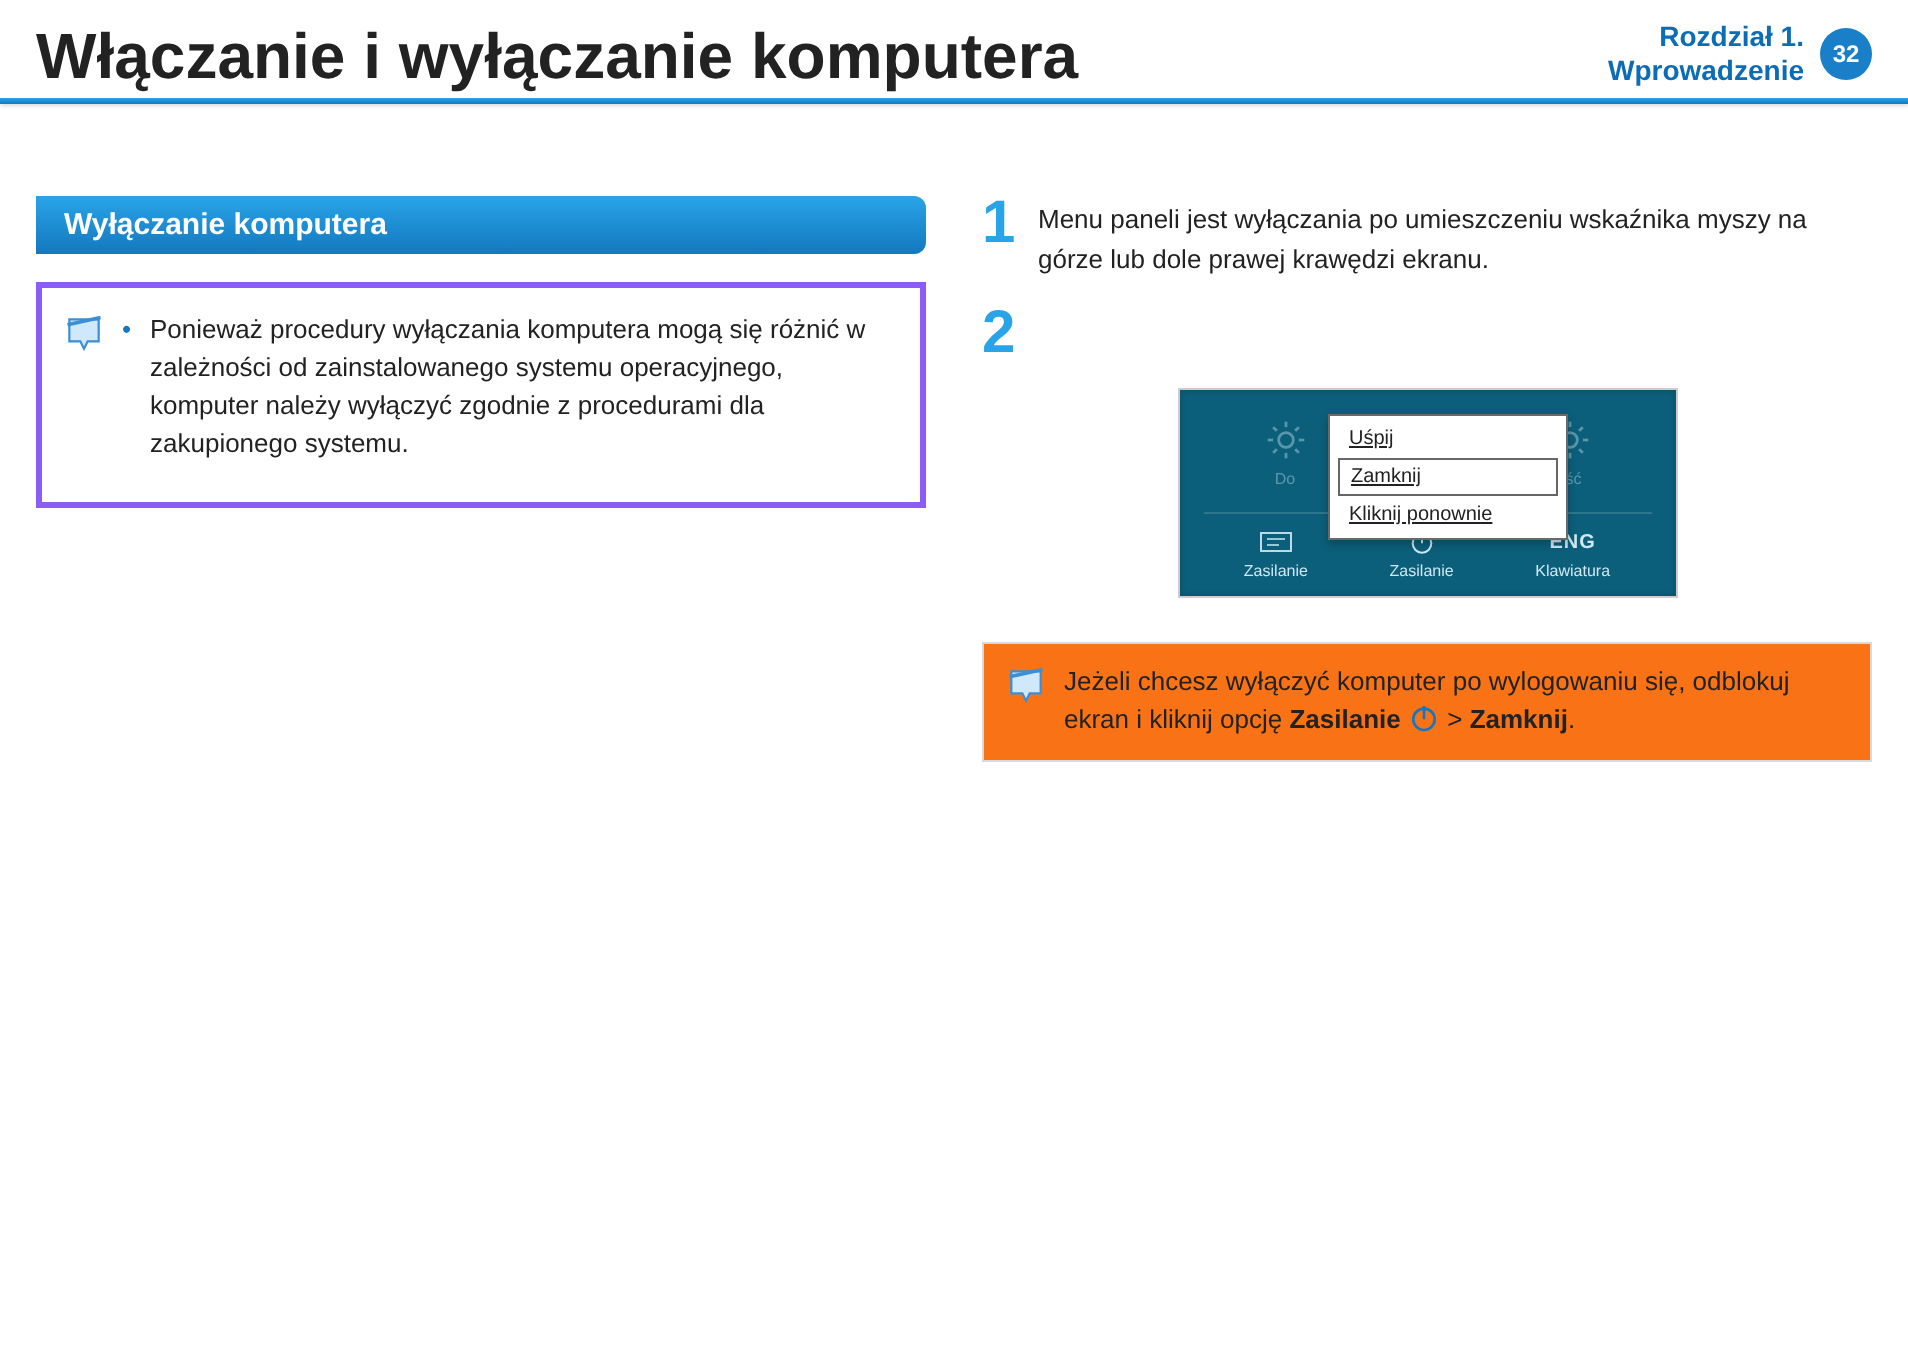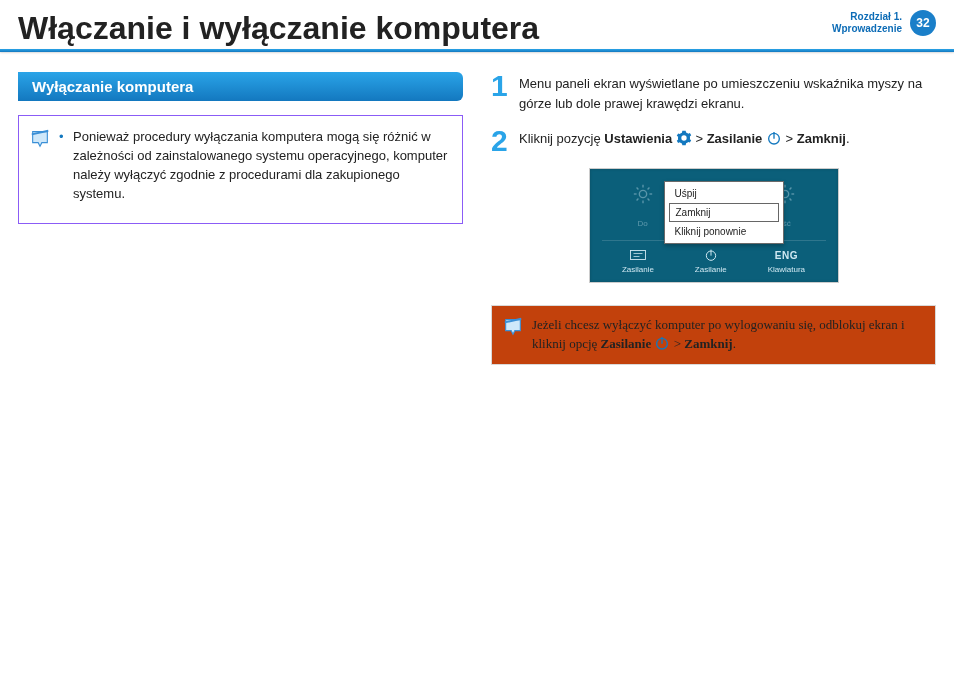--- a/index.html
+++ b/index.html
@@ -1,51 +1,51 @@
 <!DOCTYPE html>
 <html><head>
 <meta charset="utf-8">
 <style>
   * { box-sizing: border-box; margin: 0; padding: 0; }
   body { width: 954px; height: 677px; font-family: "Segoe UI", Arial, sans-serif; background: #fff; color: #222; position: relative; }
 
   .header { display: flex; align-items: flex-start; justify-content: space-between; padding: 10px 18px 2px 18px; }
   .title { font-size: 32px; font-weight: 700; color: #222; }
   .chapter-block { display: flex; align-items: center; gap: 8px; }
-  .chapter-text { text-align: right; color: #0d6cb6; font-size: 10px; font-weight: 700; line-height: 1.2; }
+  .chapter-text { text-align: right; color: #0d6cb6; font-size: 14px; font-weight: 700; line-height: 1.2; }
   .page-number { background: #1a7fc9; color: #ffffff; font-weight: 700; border-radius: 50%; width: 26px; height: 26px; display: flex; align-items: center; justify-content: center; font-size: 12px; }
 
   .divider { height: 3px; background: linear-gradient(to bottom, #2aa4e8 0%, #1378bf 100%); box-shadow: 0 1px 2px rgba(0,0,0,0.15); margin-bottom: 20px; }
 
   .columns { display: flex; gap: 28px; padding: 0 18px; }
-  .col { flex: 1; min-width: 0; }
+  .col { flex: 1; min-width: 0; margin-top: 26px; }
 
   .section-heading { background: linear-gradient(to bottom, #2aa4e8 0%, #1378bf 100%); color: #fff; font-weight: 700; font-size: 15px; padding: 6px 14px; border-top-right-radius: 6px; border-bottom-right-radius: 6px; margin-bottom: 14px; }
 
-  .note-box { border: 1px solid #8b5cf6; padding: 12px 14px 12px 10px; font-size: 13px; line-height: 1.45; display: flex; gap: 8px; align-items: flex-start; }
-  .note-box-r { border: 1px solid #d9d9d9; background: #c2410c; padding: 10px 14px 10px 10px; font-size: 13px; line-height: 1.45; display: flex; gap: 8px; align-items: flex-start; margin-top: 22px; font-family: Liberation Serif, serif; }
+  .note-box { border: 3px solid #8b5cf6; padding: 12px 14px 12px 10px; font-size: 13px; line-height: 1.45; display: flex; gap: 8px; align-items: flex-start; }
+  .note-box-r { border: 1px solid #d9d9d9; background: #f97316; padding: 10px 14px 10px 10px; font-size: 13px; line-height: 1.45; display: flex; gap: 8px; align-items: flex-start; margin-top: 22px; }
   .note-icon { width: 22px; height: 22px; flex: 0 0 22px; color: #3a8fd6; }
   .bullets { list-style: none; }
   .bullets li { position: relative; padding-left: 14px; margin-bottom: 8px; }
   .bullets li::before { content: "•"; position: absolute; left: 0; top: 0; color: #1378bf; }
 
   .step { display: flex; align-items: flex-start; gap: 10px; font-size: 13px; line-height: 1.5; margin-bottom: 14px; }
   .step-num { font-size: 30px; font-weight: 700; color: #2aa4e8; line-height: 0.9; min-width: 18px; }
   .step-text { padding-top: 2px; }
 
   .bold { font-weight: 700; }
 
   .inline-icon { width: 16px; height: 16px; vertical-align: -3px; display: inline-block; color: #1378bf; }
 
   .screenshot { width: 250px; margin: 10px auto 0 auto; background: #0b5f7a; border: 1px solid #ccc; box-shadow: 0 0 3px rgba(0,0,0,0.2) inset; padding: 14px 12px 8px 12px; position: relative; }
   .shot-tiles { display: flex; justify-content: space-around; align-items: center; position: relative; margin-bottom: 12px; color: #cfe8f2; font-size: 8px; }
-  .tile { display:flex; flex-direction:column; align-items:center; gap:14px; opacity:0.4; }
+  .tile { display:flex; flex-direction:column; align-items:center; gap:4px; opacity:0.4; }
   .tile-icon { width:22px; height:22px; }
   .popup { position: absolute; top: -2px; left: 62px; width: 120px; background: #fff; border: 1px solid #6a6a6a; box-shadow: 0 2px 4px rgba(0,0,0,0.25); padding: 2px 0; font-size: 10px; color: #222; z-index:2; }
-  .popup-item { padding: 4px 10px; }
+  .popup-item { padding: 4px 10px; text-decoration: underline; }
   .popup-item.selected { border: 1px solid #666; margin: 0 4px; padding: 3px 6px; }
   .shot-bottom { border-top: 1px solid rgba(255,255,255,0.15); padding-top: 6px; display: flex; justify-content: space-around; color: #cfe8f2; font-size: 8px; }
   .b-item { display:flex; flex-direction:column; align-items:center; gap:2px; }
   .b-icon { width:18px; height:16px; }
   .eng { font-weight:700; font-size:10px; letter-spacing:0.5px; height:16px; display:flex; align-items:center; }
 </style>
 </head>
 <body>
 
 <div class="header">
@@ -72,37 +72,25 @@
       </svg>
       <ul class="bullets">
         <li>Ponieważ procedury wyłączania komputera mogą się różnić w zależności od zainstalowanego systemu operacyjnego, komputer należy wyłączyć zgodnie z procedurami dla zakupionego systemu.</li>
       </ul>
     </div>
   </div>
 
   <div class="col">
     <div class="step">
       <div class="step-num">1</div>
-      <div class="step-text">Menu paneli ekran wyświetlane po umieszczeniu wskaźnika myszy na górze lub dole prawej krawędzi ekranu.</div>
+      <div class="step-text">Menu paneli jest wyłączania po umieszczeniu wskaźnika myszy na górze lub dole prawej krawędzi ekranu.</div>
     </div>
 
     <div class="step">
       <div class="step-num">2</div>
-      <div class="step-text">
-        <span>Kliknij pozycję </span><span class="bold">Ustawienia</span>
-        <svg class="inline-icon" viewBox="0 0 24 24">
-            <path fill="currentColor" d="M12 8a4 4 0 1 0 0 8 4 4 0 0 0 0-8zm9 4a8.96 8.96 0 0 1-.2 1.9l2 1.6-2 3.4-2.4-.9a9 9 0 0 1-3.3 1.9L14.5 23h-5l-.6-2.6a9 9 0 0 1-3.3-1.9l-2.4.9-2-3.4 2-1.6A8.96 8.96 0 0 1 3 12c0-.65.07-1.28.2-1.9l-2-1.6 2-3.4 2.4.9a9 9 0 0 1 3.3-1.9L9.5 1h5l.6 2.6a9 9 0 0 1 3.3 1.9l2.4-.9 2 3.4-2 1.6c.13.62.2 1.25.2 1.9z"></path>
-          </svg>
-        <span> &gt; </span><span class="bold">Zasilanie</span>
-        <svg class="inline-icon" viewBox="0 0 24 24" fill="none">
-            <circle cx="12" cy="13" r="8" stroke="currentColor" stroke-width="2"></circle>
-            <line x1="12" y1="3" x2="12" y2="13" stroke="currentColor" stroke-width="2"></line>
-          </svg>
-        <span> &gt; </span><span class="bold">Zamknij</span><span>.</span>
-      </div>
     </div>
 
     <div class="screenshot">
       <div class="shot-tiles">
         <div class="tile">
           <svg class="tile-icon" viewBox="0 0 24 24" fill="none">
               <circle cx="12" cy="12" r="4" stroke="#cfe8f2" stroke-width="1.5"></circle>
               <g stroke="#cfe8f2" stroke-width="1.5">
                 <line x1="12" y1="2" x2="12" y2="5"></line>
                 <line x1="12" y1="19" x2="12" y2="22"></line>

